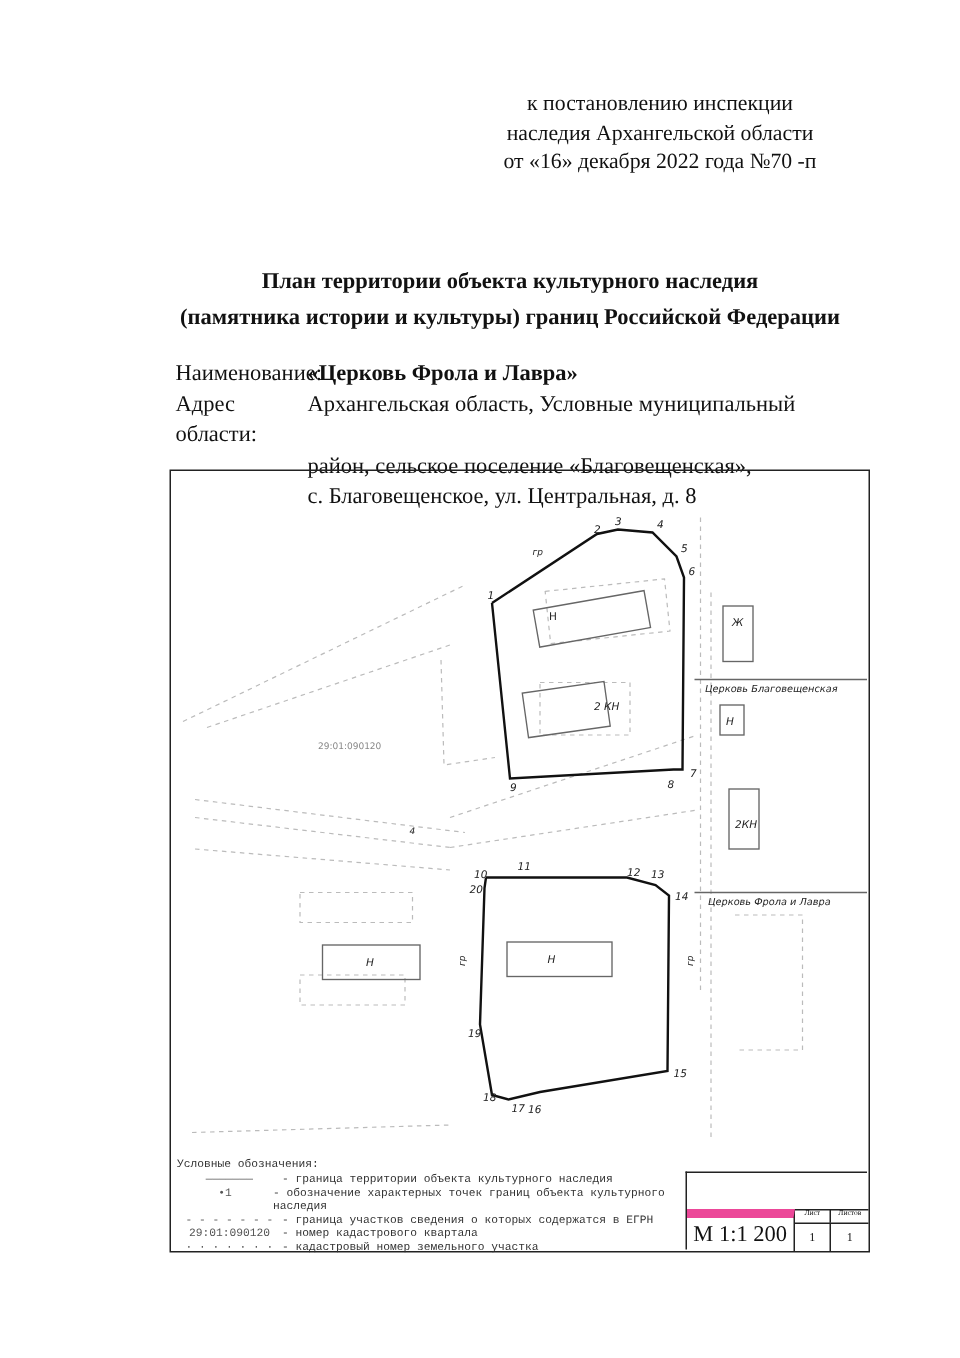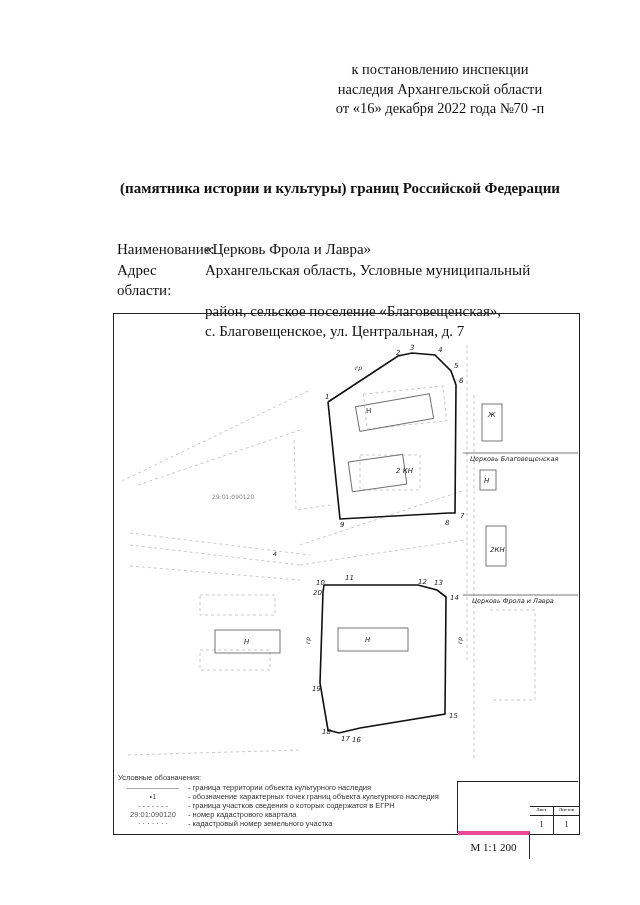--- a/index.html
+++ b/index.html
@@ -4,62 +4,63 @@
 <style>
   html, body { margin:0; padding:0; }
   body { width:640px; height:905px; background:#fff; position:relative; overflow:hidden;
          font-family:"Liberation Serif", serif; color:#111; }
   .hdr { position:absolute; right:70px; top:60px; width:260px; text-align:center; font-size:14.5px; line-height:19.5px; }
   .hdr .l0 { font-size:15.5px; }
   .title { position:absolute; left:100px; width:480px; top:176px; text-align:center; font-weight:bold; font-size:15px; line-height:24px; }
   .meta { position:absolute; left:117px; top:239px; font-size:15px; line-height:20.5px; }
   .meta .row { display:flex; }
   .meta .k { width:88px; }
-  .meta .nm { font-weight:normal; }
+  .meta .nm { font-weight:bold; }
   .sheet { position:absolute; left:113px; top:313px; width:467px; height:522px; border:1.5px solid #222; box-sizing:border-box; }
   .mapsvg { position:absolute; left:0; top:0; }
-  .legend { position:absolute; left:118px; top:773px; width:340px; font-size:7.5px; line-height:9px; color:#333; font-family:Liberation Sans, sans-serif; }
+  .legend { position:absolute; left:118px; top:773px; width:340px; font-size:7.5px; line-height:9px; color:#333; font-family:Liberation Mono, monospace; }
   .legend .hd { margin-bottom:1px; }
   .legend .li { display:flex; }
   .legend .sym { width:70px; text-align:center; color:#555; }
   .tb { position:absolute; left:457px; top:781px; width:121px; height:52px; border-left:1px solid #222; border-top:1px solid #222; box-sizing:border-box; }
-  .tb .scale { position:absolute; left:0; top:24px; width:72px; height:28px; border-top:4px solid #ec4899; border-right:1px solid #222; box-sizing:border-box;
-               display:flex; align-items:center; justify-content:center; font-size:11px;margin-top:25px; }
+  .tb .scale { position:absolute; left:0; top:24px; width:72px; height:28px; border-top:6px solid #ec4899; border-right:1px solid #222; box-sizing:border-box;
+               display:flex; align-items:center; justify-content:center; font-size:15px; }
   .tb .c { position:absolute; font-size:5px; text-align:center; box-sizing:border-box; }
   .maplbl { font-family:"DejaVu Sans", sans-serif; font-style:italic; }
 </style>
 </head>
 <body>
 
 <div class="hdr">
   <div>к постановлению инспекции</div>
   <div>наследия Архангельской области</div>
   <div>от «16» декабря 2022 года №70 -п</div>
 </div>
 
 <div class="title">
+  <div>План территории объекта культурного наследия</div>
   <div>(памятника истории и культуры) границ Российской Федерации</div>
 </div>
 
 <div class="meta">
   <div class="row">
       <span class="k">Наименование:</span>
       <span class="nm">«Церковь Фрола и Лавра»</span>
     </div>
   <div class="row">
       <span class="k">Адрес области:</span>
       <span>Архангельская область, Условные муниципальный</span>
     </div>
   <div class="row">
       <span class="k"></span>
       <span>район, сельское поселение «Благовещенская»,</span>
     </div>
   <div class="row">
       <span class="k"></span>
-      <span>с. Благовещенское, ул. Центральная, д. 7</span>
+      <span>с. Благовещенское, ул. Центральная, д. 8</span>
     </div>
 </div>
 
 <div class="sheet"></div>
 
 <svg class="mapsvg" width="640" height="905">
   <g stroke="#bbb" stroke-width="0.8" fill="none" stroke-dasharray="3,3">
     <line x1="122" y1="481" x2="310" y2="390"></line>
     <line x1="138" y1="485" x2="300" y2="430"></line>
     <line x1="130" y1="533" x2="310" y2="555"></line>

